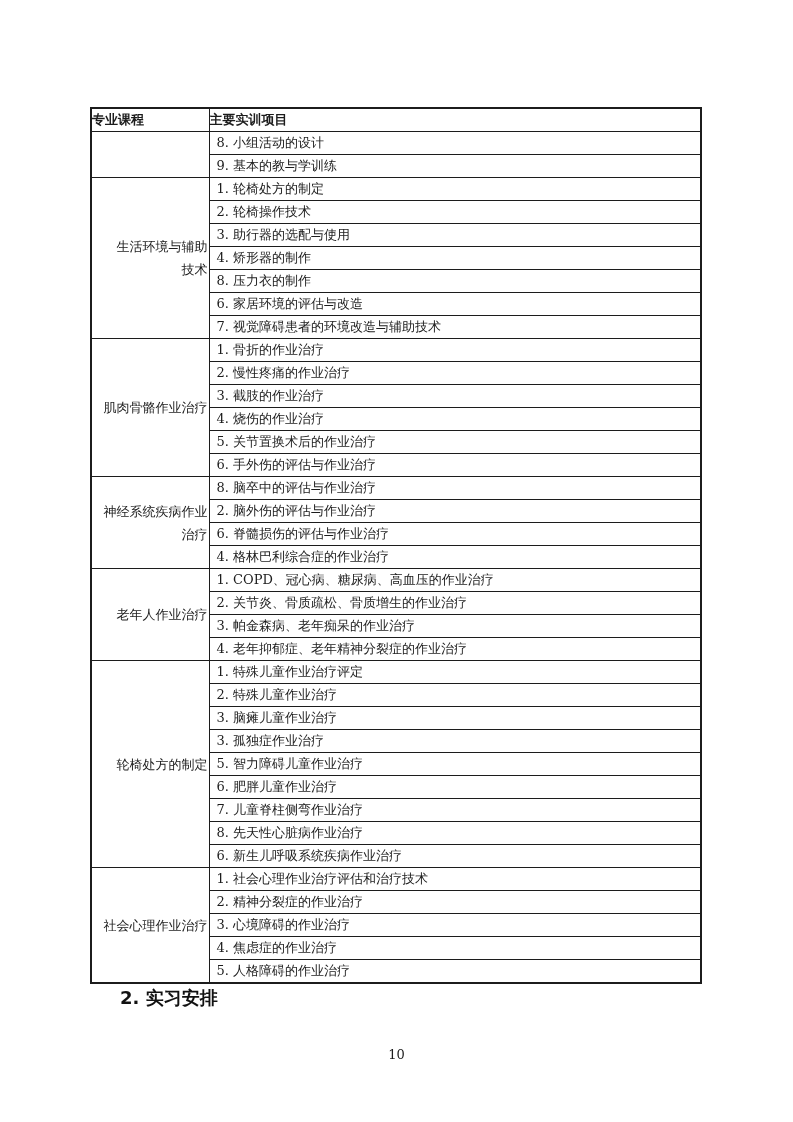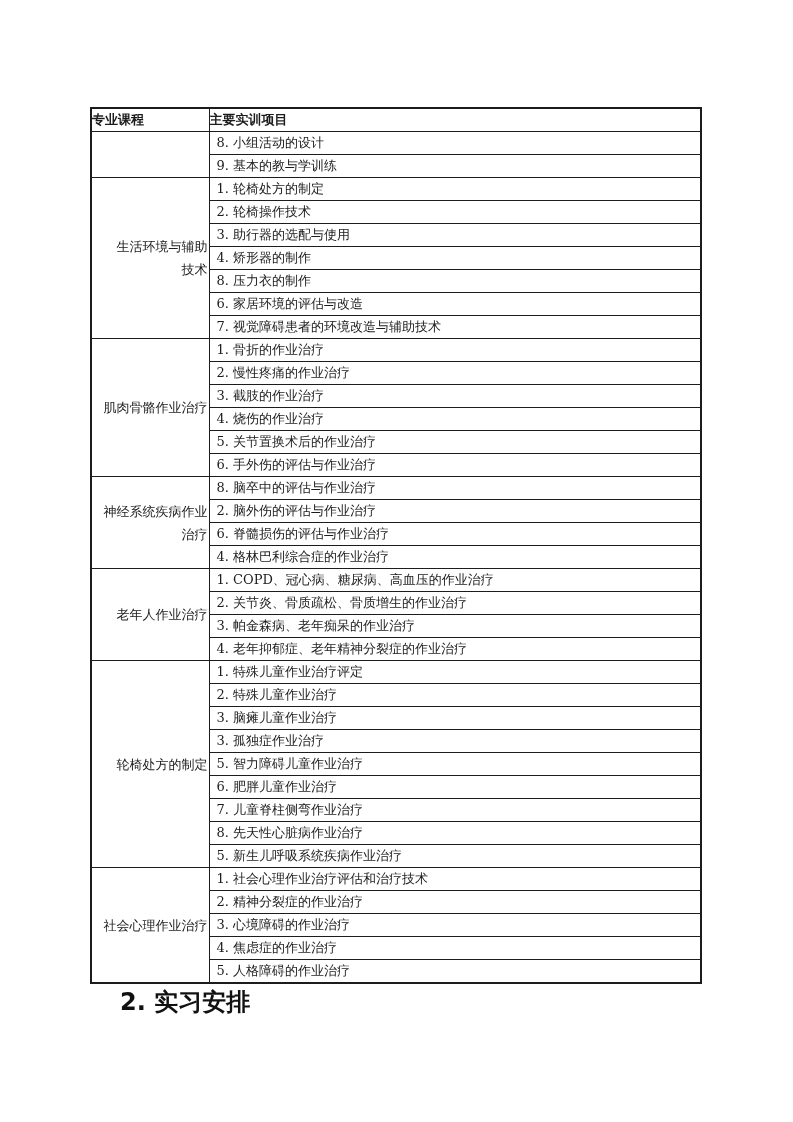--- a/index.html
+++ b/index.html
@@ -53,21 +53,21 @@
     text-align: left;
     vertical-align: middle;
     padding-left: 7px;
   }
   .section-heading {
     position: absolute;
     left: 120px;
     top: 986px;
     font-family: "DejaVu Sans", "Liberation Sans", sans-serif;
     font-weight: bold;
-    font-size: 24px;
+    font-size: 18px;
     color: #111111;
     white-space: nowrap;
   }
   .page-number {
     position: absolute;
     left: 0;
     top: 1047px;
     width: 100%;
     text-align: center;
     font-size: 13px;
@@ -187,21 +187,21 @@
         <tr>
           <td class="item-cell">6. 肥胖儿童作业治疗</td>
         </tr>
         <tr>
           <td class="item-cell">7. 儿童脊柱侧弯作业治疗</td>
         </tr>
         <tr>
           <td class="item-cell">8. 先天性心脏病作业治疗</td>
         </tr>
         <tr>
-          <td class="item-cell">5. 新生儿呼吸系统疾病作业治疗</td>
+          <td class="item-cell">6. 新生儿呼吸系统疾病作业治疗</td>
         </tr>
         <tr>
           <td class="course-cell" rowspan="5">社会心理作业治疗</td>
           <td class="item-cell">1. 社会心理作业治疗评估和治疗技术</td>
         </tr>
         <tr>
           <td class="item-cell">2. 精神分裂症的作业治疗</td>
         </tr>
         <tr>
           <td class="item-cell">3. 心境障碍的作业治疗</td>
@@ -210,14 +210,15 @@
           <td class="item-cell">4. 焦虑症的作业治疗</td>
         </tr>
         <tr>
           <td class="item-cell">5. 人格障碍的作业治疗</td>
         </tr>
       </tbody>
   </table>
 
   <div class="section-heading">2. 实习安排</div>
 
+  <div class="page-number">10</div>
 
 </div>
 
 </body></html>

